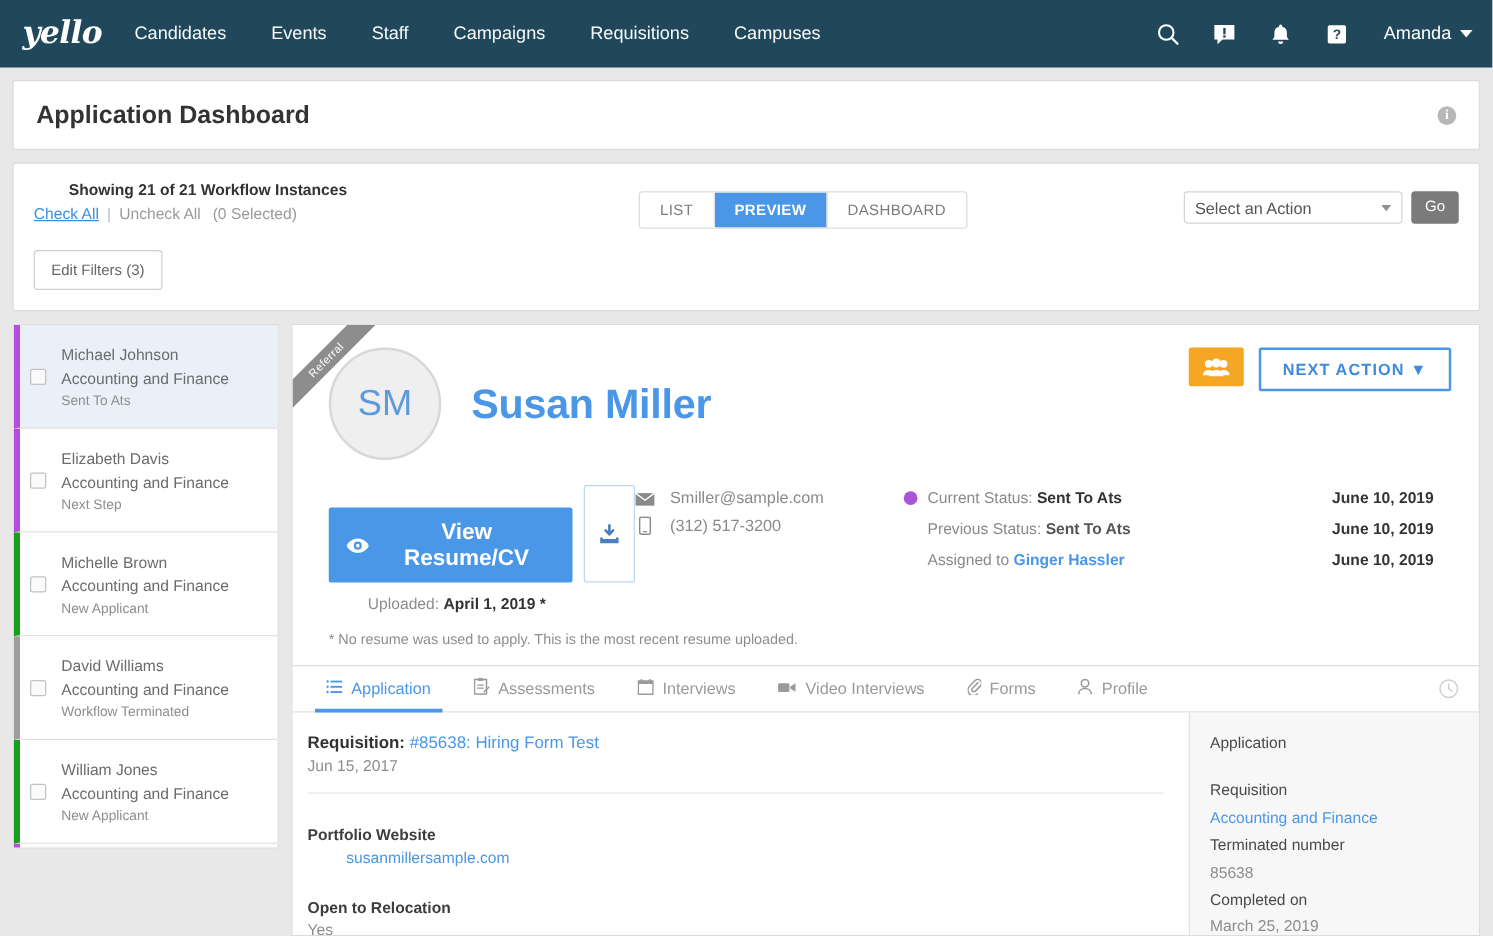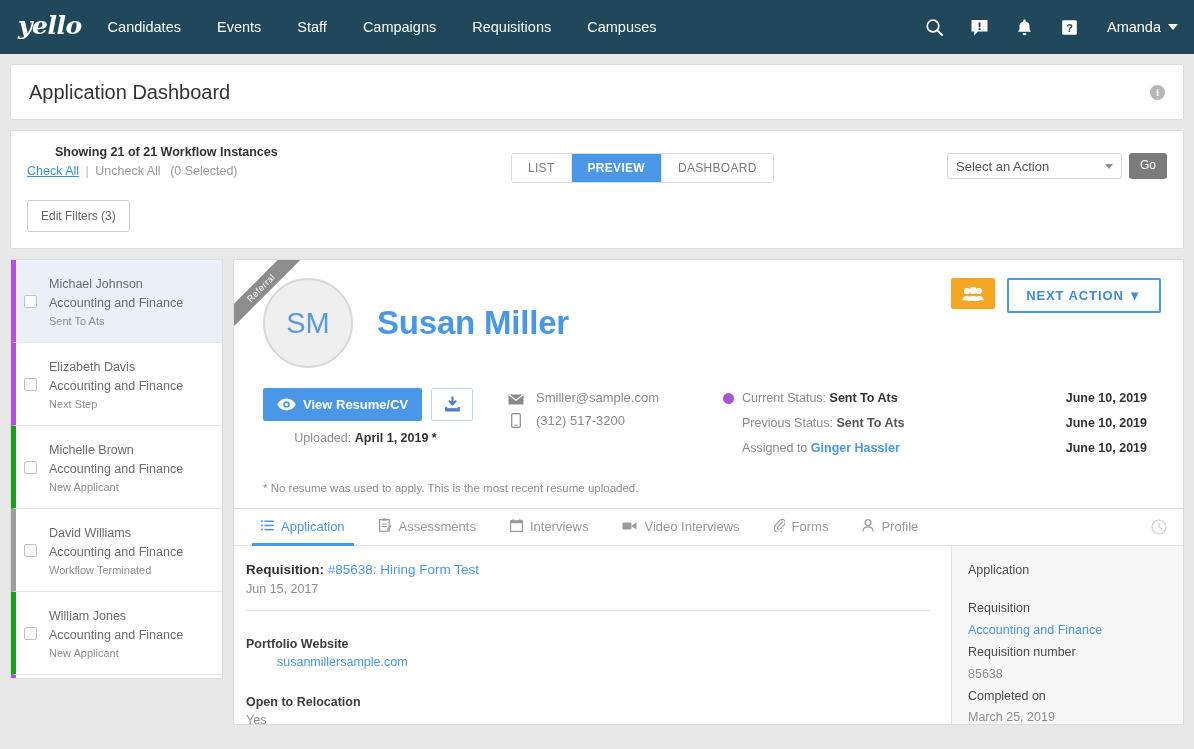--- a/index.html
+++ b/index.html
@@ -55,21 +55,21 @@
   .card {
     background: #fff;
     border: 1px solid #dcdcdc;
     border-radius: 2px;
   }
 
   .title-card {
     height: 56px; display: flex; align-items: center;
     padding: 0 18px; margin-bottom: 10px;
   }
-  .page-title { font-size: 20px; font-weight: 400; color: #333; }
+  .page-title { font-size: 20px; font-weight: 700; color: #333; }
   .info-circle {
     margin-left: auto; width: 15px; height: 15px;
     border-radius: 50%; background: #b7b7b7; color: #fff;
     font-size: 11px; font-weight: 700; font-family: "Liberation Serif", serif;
     display: flex; align-items: center; justify-content: center;
     cursor: pointer; line-height: 1;
   }
 
   
   .toolbar-card { padding: 14px 16px 16px 16px; }
@@ -196,23 +196,23 @@
     border-radius: 2px; white-space: nowrap;
   }
 
   .prof-body {
     display: flex; margin-top: 20px;
     padding-left: 7px;
   }
   .resume-col { width: 245px; flex: 0 0 245px; }
   .resume-row { display: flex; gap: 9px; }
   .view-resume {
-    background: #4a97e8; color: #fff; font-size: 13px; font-weight: 700;
+    background: #4a97e8; color: #fff; font-size: 18px; font-weight: 700;
     padding: 9px 14px; border-radius: 2px; cursor: pointer;
-    display: flex; align-items: center; gap: 7px; border: none;
+    display: flex; align-items: center; gap: 7px; border: none; margin-top: 18px;
   }
   .dl-btn {
     width: 42px; border: 1px solid #bcd8f3; border-radius: 2px;
     background: #fff; display: flex; align-items: center;
     justify-content: center; cursor: pointer;
   }
   .uploaded {
     margin-top: 10px; font-size: 12.5px; color: #8d8d8d; text-align: center;
     padding-right: 40px;
   }
@@ -632,21 +632,21 @@
               <div class="field-label">Open to Relocation</div>
               <div class="field-value">Yes</div>
             </div>
           </div>
 
           <div class="app-side">
             <div class="side-h">Application</div>
             <div class="side-block">
               <div class="side-label">Requisition</div>
               <div class="side-val link">Accounting and Finance</div>
-              <div class="side-label">Requisition number</div>
+              <div class="side-label">Terminated number</div>
               <div class="side-val">85638</div>
               <div class="side-label">Completed on</div>
               <div class="side-val">March 25, 2019</div>
             </div>
           </div>
         </div>
       </div>
 
     </div>
   </div>

